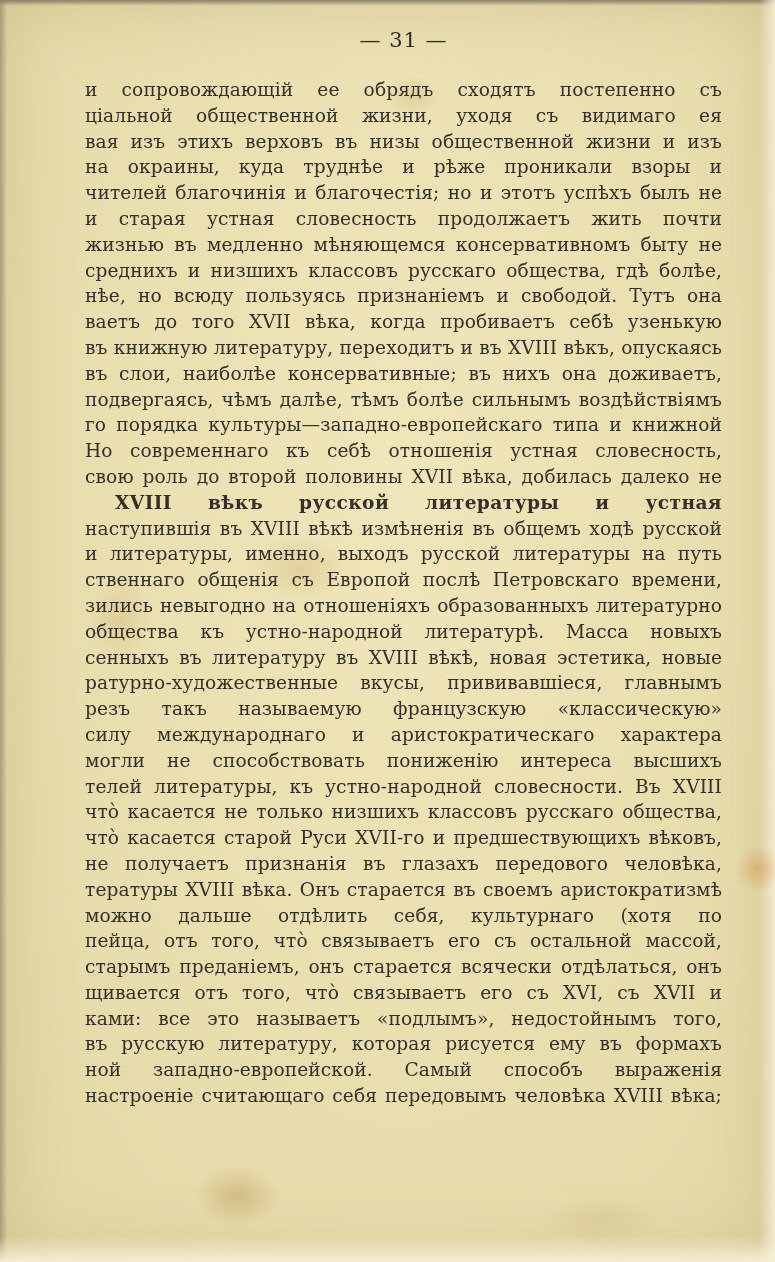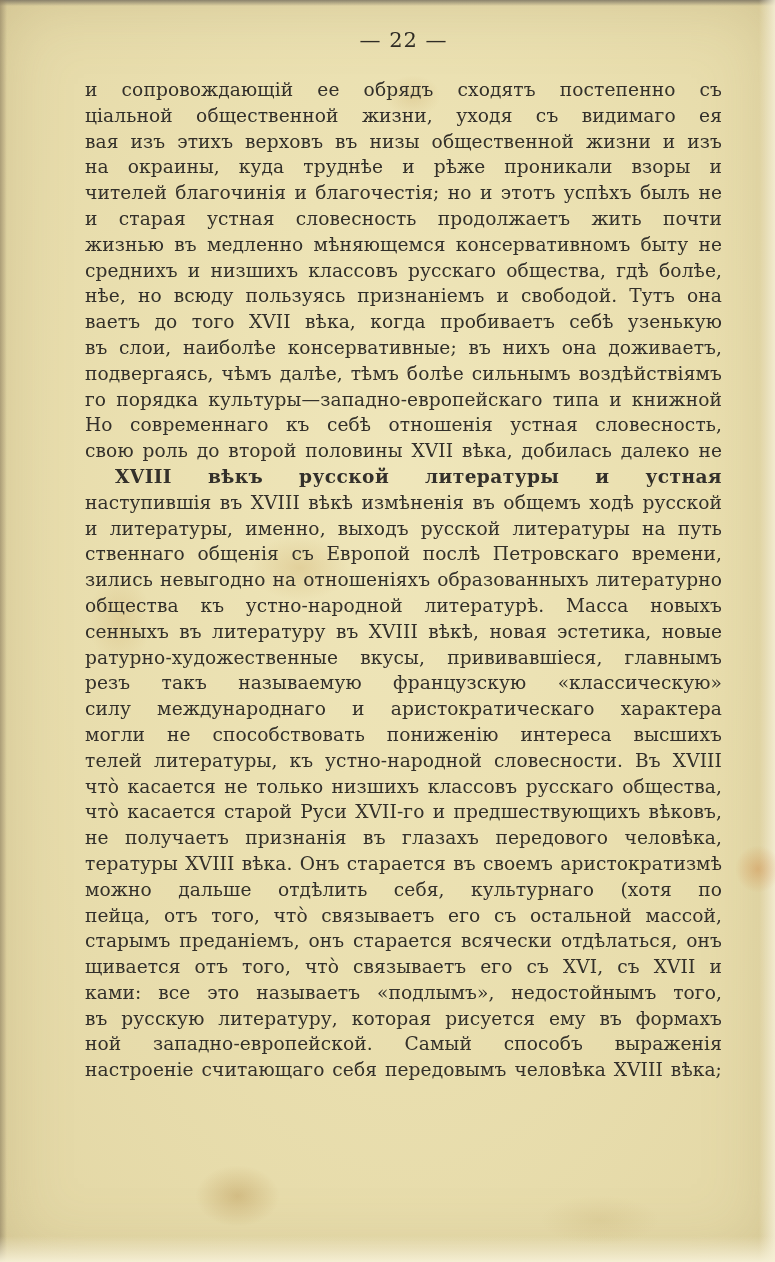--- a/index.html
+++ b/index.html
@@ -82,33 +82,34 @@
   <div class="edge-right"></div>
   <div class="edge-bottom"></div>
 
   <div class="stain stain-1"></div>
   <div class="stain stain-2"></div>
   <div class="stain stain-3"></div>
   <div class="stain stain-4"></div>
   <div class="stain stain-5"></div>
   <div class="stain stain-6"></div>
 
-  <div class="page-number-row">— 22 —</div>
+  <div class="page-number-row">— 31 —</div>
 
   <div class="page-text">
       <div class="text-line">и сопровождающій ее обрядъ сходятъ постепенно съ поверхности офи-</div>
       <div class="text-line">ціальной общественной жизни, уходя съ видимаго ея горизонта, отли-</div>
       <div class="text-line">вая изъ этихъ верховъ въ низы общественной жизни и изъ центровъ</div>
       <div class="text-line">на окраины, куда труднѣе и рѣже проникали взоры и воздѣйствія ра-</div>
       <div class="text-line">чителей благочинія и благочестія; но и этотъ успѣхъ былъ не великъ,</div>
       <div class="text-line">и старая устная словесность продолжаетъ жить почти прежней своей</div>
       <div class="text-line">жизнью въ медленно мѣняющемся консервативномъ быту не только</div>
       <div class="text-line">среднихъ и низшихъ классовъ русскаго общества, гдѣ болѣе, гдѣ ме-</div>
       <div class="text-line">нѣе, но всюду пользуясь признаніемъ и свободой. Тутъ она дожи-</div>
       <div class="text-line">ваетъ до того XVII вѣка, когда пробиваетъ себѣ узенькую дорожку даже</div>
+      <div class="text-line">въ книжную литературу, переходитъ и въ XVIII вѣкъ, опускаясь</div>
       <div class="text-line">въ слои, наиболѣе консервативные; въ нихъ она доживаетъ, какъ</div>
       <div class="text-line">подвергаясь, чѣмъ далѣе, тѣмъ болѣе сильнымъ воздѣйствіямъ уже ино-</div>
       <div class="text-line">го порядка культуры—западно-европейскаго типа и книжной литературы.</div>
       <div class="text-line">Но современнаго къ себѣ отношенія устная словесность, выдержавшая</div>
       <div class="text-line">свою роль до второй половины XVII вѣка, добилась далеко не сразу.</div>
       <div class="text-line indent"><span class="bold">XVIII вѣкъ русской литературы и устная словесность.</span> Большія</div>
       <div class="text-line">наступившія въ XVIII вѣкѣ измѣненія въ общемъ ходѣ русской жизни</div>
       <div class="text-line">и литературы, именно, выходъ русской литературы на путь непосред-</div>
       <div class="text-line">ственнаго общенія съ Европой послѣ Петровскаго времени, опять отра-</div>
       <div class="text-line">зились невыгодно на отношеніяхъ образованныхъ литературно классовъ</div>

